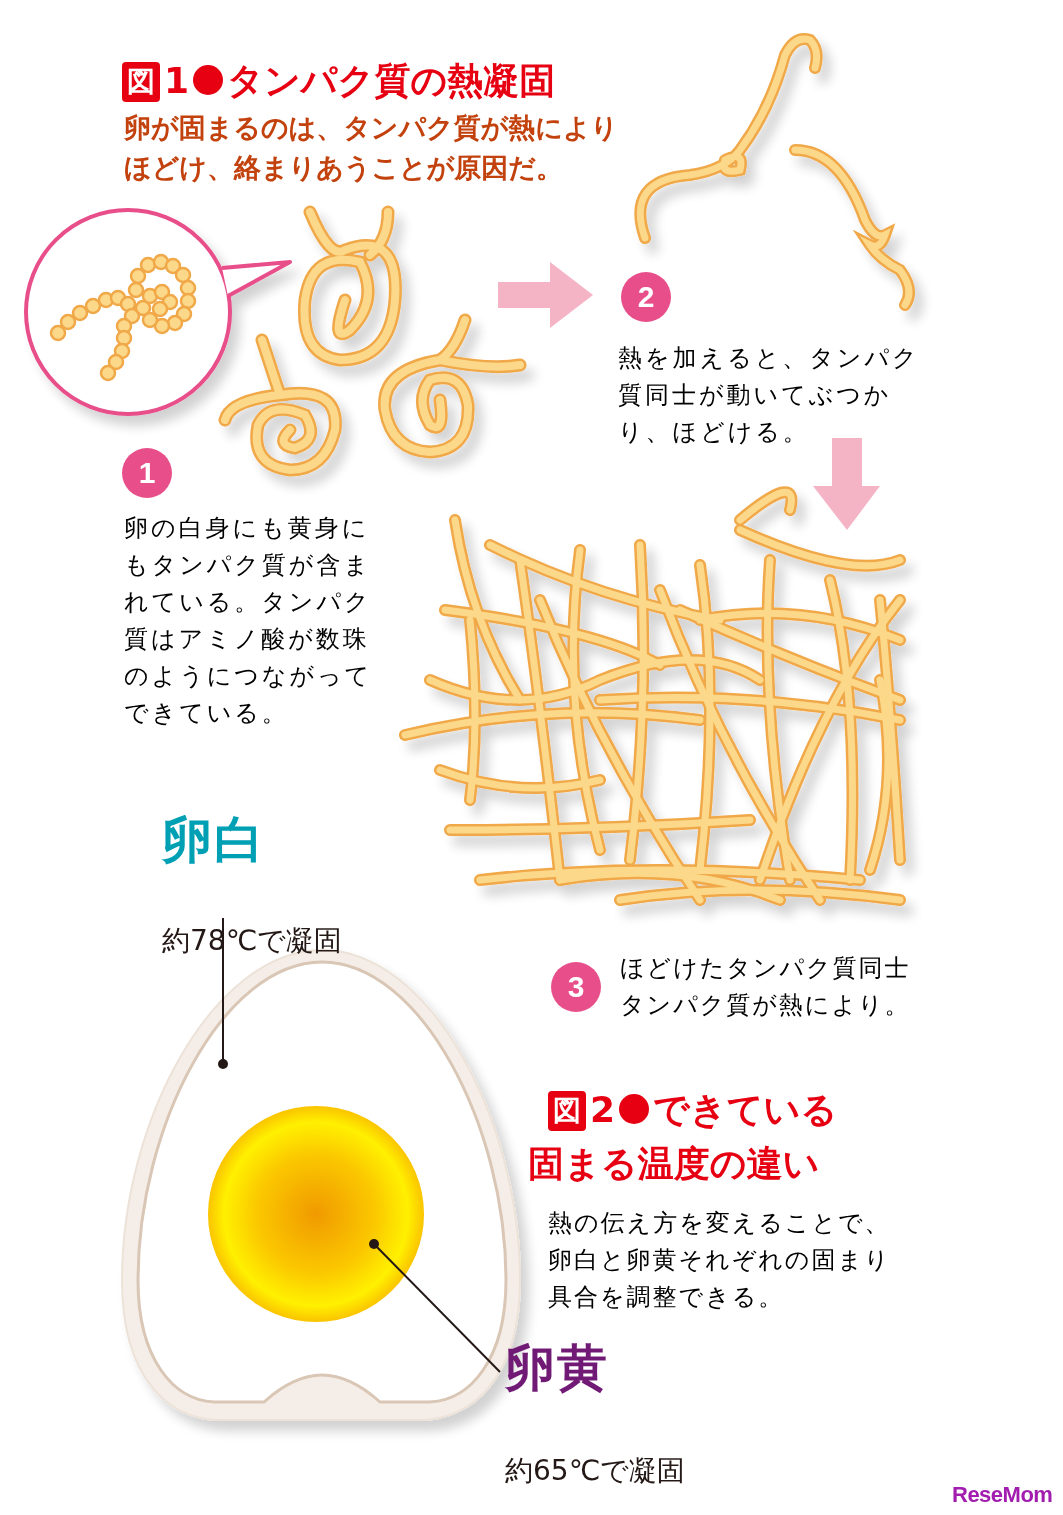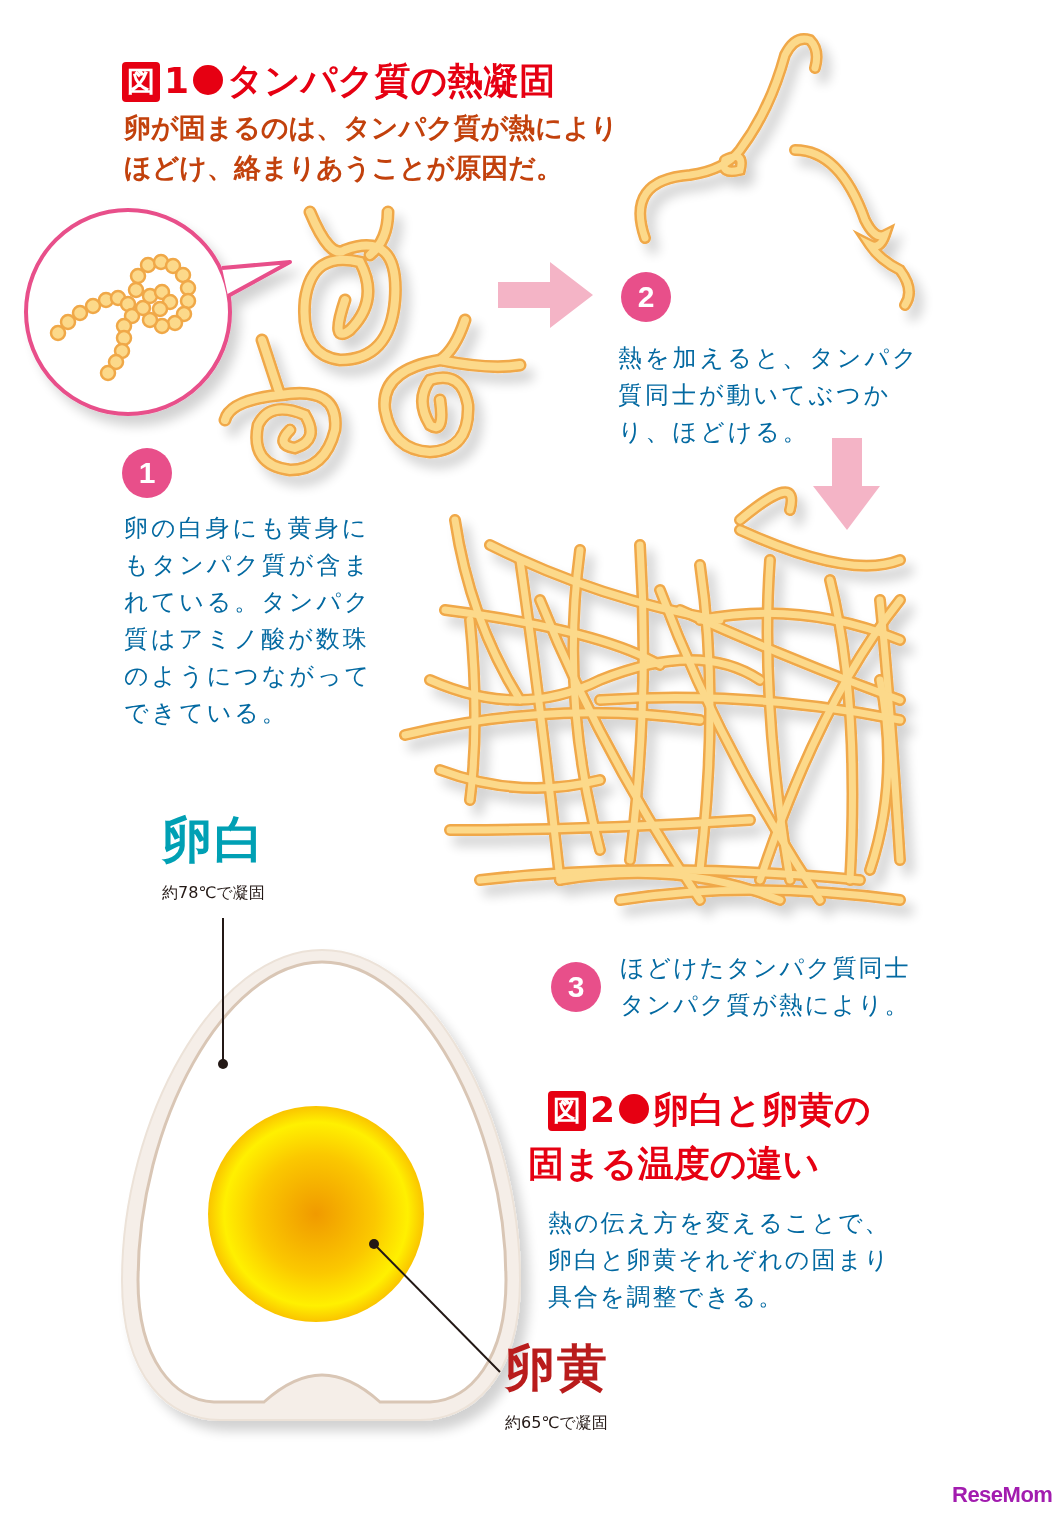--- a/index.html
+++ b/index.html
@@ -4,25 +4,25 @@
 <style>
   html, body { margin: 0; padding: 0; background: #ffffff; }
   body { width: 1063px; height: 1515px; position: relative; overflow: hidden;
          font-family: "DejaVu Sans", "Liberation Sans", sans-serif; color: #231815; }
   .abs { position: absolute; }
   .fig-title { color: #e60012; font-weight: bold; font-size: 36px; line-height: 46px; white-space: nowrap; }
   .fig-title .zu { display: inline-block; background: #e60012; color: #fff; border-radius: 4px;
                    width: 38px; height: 40px; text-align: center; line-height: 40px; font-size: 28px; margin-right: 4px; vertical-align: 2px; }
   .fig-title .dot { display: inline-block; width: 30px; height: 30px; border-radius: 50%; background: #e60012; margin: 0 4px; vertical-align: -2px; }
   .lead { font-size: 27px; line-height: 40px; font-weight: bold; color: #c2410c; white-space: pre-line; }
-  .body-text { font-size: 24px; line-height: 37px; letter-spacing: 3px; white-space: pre-line; color: #0369a1; }
+  .body-text { font-size: 24px; line-height: 37px; letter-spacing: 3px; white-space: pre-line; color: #000000; }
   .step-badge { width: 50px; height: 50px; border-radius: 50%; background: #e84f8a; color: #fff;
                 font-weight: bold; font-size: 30px; line-height: 50px; text-align: center; font-family: "Liberation Sans", sans-serif; }
   .label-big { font-weight: bold; font-size: 50px; line-height: 56px; letter-spacing: 2px; }
-  .label-small { font-size: 16px; line-height: 30px; }
+  .label-small { font-size: 28px; line-height: 30px; margin-top: 48px; }
   .logo { color: #a21caf; font-weight: bold; font-size: 22px; font-family: "Liberation Sans", sans-serif; letter-spacing: -0.5px; }
   svg { position: absolute; overflow: visible; }
 </style>
 </head>
 <body>
 
 <div class="abs fig-title" style="left:122px; top:50px;margin-top:8px;">
   <span class="zu">図</span><span>1</span><span class="dot"></span><span>タンパク質の熱凝固</span>
 </div>
 <div class="abs lead" style="left:124px; top:108px;">卵が固まるのは、タンパク質が熱により
@@ -198,26 +198,26 @@
 <div class="abs step-badge" style="left:621px; top:272px;">2</div>
 <div class="abs body-text" style="left:618px; top:340px;">熱を加えると、タンパク
 質同士が動いてぶつか
 り、ほどける。</div>
 
 <div class="abs step-badge" style="left:551px; top:962px;">3</div>
 <div class="abs body-text" style="left:620px; top:950px; letter-spacing:2px;">ほどけたタンパク質同士
 タンパク質が熱により。</div>
 
 <div class="abs fig-title" style="left:548px; top:1087px;">
-  <span class="zu">図</span><span>2</span><span class="dot"></span><span>卵白と卵黄の</span>
+  <span class="zu">図</span><span>2</span><span class="dot"></span><span>できている</span>
 </div>
 <div class="abs fig-title" style="left:528px; top:1141px;">固まる温度の違い</div>
 <div class="abs body-text" style="left:548px; top:1205px; letter-spacing:2px;">熱の伝え方を変えることで、
 卵白と卵黄それぞれの固まり
 具合を調整できる。</div>
 
 <div class="abs label-big" style="left:162px; top:812px; color:#00a0b4;text-align:center;">卵白</div>
 <div class="abs label-small" style="left:162px; top:878px;">約78℃で凝固</div>
 
-<div class="abs label-big" style="left:505px; top:1340px; color:#b91c1c;">卵黄</div>
+<div class="abs label-big" style="left:505px; top:1340px; color:#701a75;">卵黄</div>
 <div class="abs label-small" style="left:505px; top:1408px;">約65℃で凝固</div>
 
 <div class="abs logo" style="left:952px; top:1482px;">ReseMom</div>
 
 </body></html>

